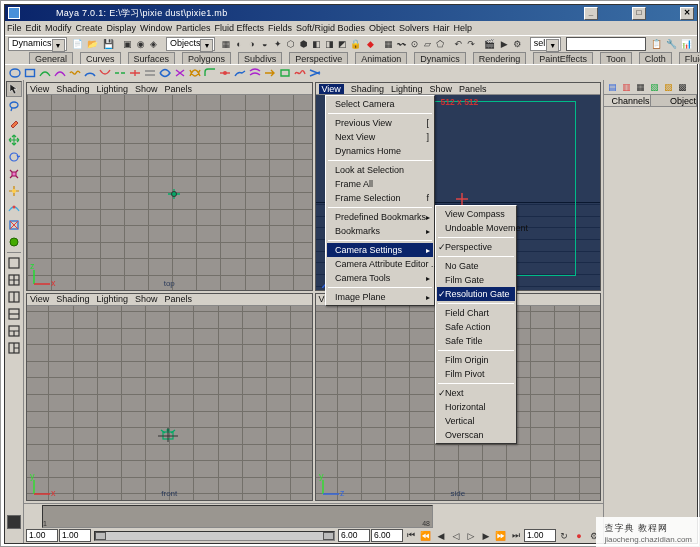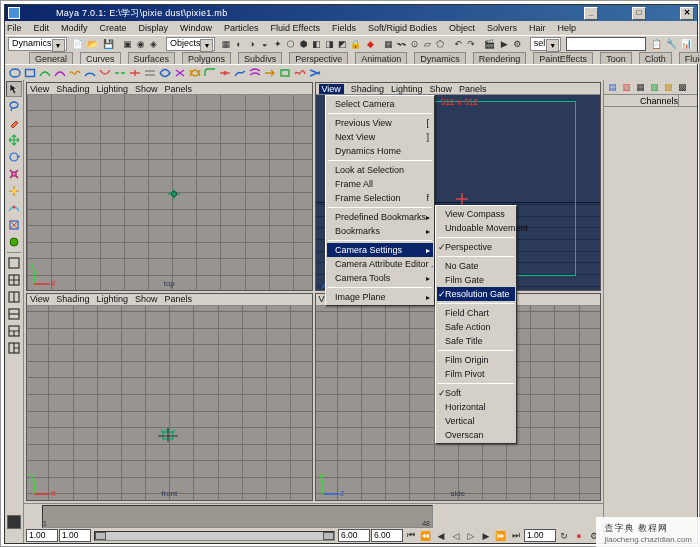--- a/index.html
+++ b/index.html
@@ -3,21 +3,21 @@
 <meta charset="utf-8">
 <style>
 * { margin:0; padding:0; box-sizing:border-box; font-family:"Microsoft Sans Serif",Tahoma,sans-serif; font-size:9px; user-select:none; }
 body { background:#fff; width:700px; height:547px; overflow:hidden; position:relative; }
 .outer { width:700px; height:547px; border:1px solid #999; position:relative; }
 .app { width:694px; height:540px; position:absolute; top:3px; left:3px; border:1px solid #333; background:#d4d0c8; display:flex; flex-direction:column; }
 .titlebar { height:16px; background:linear-gradient(90deg,#0a246a,#3a6ea5); color:#fff; display:flex; align-items:center; padding:0 3px; font-size:10px;gap:33px; }
 .titlebar-icon { width:12px; height:12px; margin-right:3px; background:#4a90d9; border:1px solid #fff; }
 .titlebar-text { flex:1; font-weight:400; letter-spacing:.3px; }
 .winbtn { width:14px; height:13px; background:#d4d0c8; border:1px solid #fff; border-right-color:#555; border-bottom-color:#555; margin-left:1px; color:#000; font-size:8px; line-height:10px; text-align:center; font-weight:bold; }
-.menubar { height:14px; background:#d4d0c8; display:flex; align-items:center; padding:0 2px; gap:12px; font-size:9px; color:#111; }
+.menubar { height:14px; background:#d4d0c8; display:flex; align-items:center; padding:0 2px; gap:4px; font-size:9px; color:#111; }
 .menubar span { cursor:default; }
 .toolbar-row { height:16px; background:#d4d0c8; border-top:1px solid #fff; display:flex; align-items:center; padding:0 3px; gap:2px; }
 .tbtn { width:14px; height:14px; border:1px solid #d4d0c8; display:inline-flex; align-items:center; justify-content:center; font-size:9px; color:#333; }
 .dropdown { height:14px; background:#fff; border:1px solid #888; font-size:9px; padding:0 14px 0 3px; position:relative; margin-right:3px; color:#000; }
 .dropdown:after { content:"▼"; position:absolute; right:1px; top:1px; font-size:7px; background:#d4d0c8; width:11px; height:11px; text-align:center; line-height:11px; border:1px solid #888; }
 .shelf-tabs { height:13px; background:#d4d0c8; display:flex; align-items:flex-end; padding-left:16px; font-size:8px; gap:0; }
 .shelf-tab { padding:1px 5px 0; border:1px solid #888; border-bottom:none; background:#c8c4bc; color:#222; margin-right:-1px;margin-left:8px; }
 .shelf-tab.active { background:#d4d0c8; }
 .shelf-icons { height:16px; background:#d4d0c8; border-top:1px solid #fff; display:flex; align-items:center; padding:0 3px; gap:1px; }
 .shelf-icons .ci { width:14px; height:12px; display:inline-flex; align-items:center; justify-content:center; }
@@ -48,21 +48,21 @@
 .popup-item.has-sub:after { content:"▸"; position:absolute; right:3px; font-size:8px; }
 .popup-item.highlighted { background:#0a246a; color:#fff; }
 .popup-item .check { position:absolute; left:1px; font-size:9px; }
 .popup-item .shortcut { position:absolute; right:4px; }
 .popup-item.dots:after { content:"…"; margin-left:2px; position:static; }
 .popup-sep { height:1px; background:#888; border-bottom:1px solid #fff; margin:2px 1px; }
 .right-panel { width:94px; background:#d4d0c8; border-left:1px solid #888; display:flex; flex-direction:column; }
 .rp-icons { height:15px; border-bottom:1px solid #888; display:flex; align-items:center; justify-content:flex-start; padding:0 2px; gap:1px; }
 .rp-icons .tbtn { width:13px; height:13px; }
 .rp-tabs { height:12px; display:flex; font-size:8.5px; border-bottom:1px solid #888; }
-.rp-tab { flex:1; border-right:1px solid #888; text-align:left; line-height:12px; background:#c8c4bc;margin-left:36px; }
+.rp-tab { flex:1; border-right:1px solid #888; text-align:right; line-height:12px; background:#c8c4bc; }
 .rp-tab.active { background:#d4d0c8; }
 .timeline { height:40px; background:#d4d0c8; border-top:1px solid #888; display:flex; flex-direction:column; }
 .time-ruler { flex:1; background:#9a9690; border:1px inset #888; margin:1px 170px 0 18px; position:relative; }
 .time-ctrl { height:15px; display:flex; align-items:center; padding:0 2px; gap:1px; }
 .time-field { width:32px; height:13px; background:#fff; border:1px solid #555; font-size:8.5px; padding:0 2px; }
 .range-slider { flex:1; height:10px; background:#ccc; border:1px inset #888; margin:0 2px; position:relative; }
 .range-slider .handle { position:absolute; height:8px; width:11px; background:#bbb; border:1px solid #555; top:0; }
 .watermark { position:absolute; right:0; bottom:0; font-size:12px; color:#333; background:rgba(255,255,255,.88); padding:3px 8px; font-family:"SimSun",serif; letter-spacing:1px; z-index:200; }
 .watermark .sub { font-size:8px; color:#666; display:block; text-align:right; letter-spacing:0; }
 .anthro-logo { position:absolute; left:2px; bottom:14px; width:14px; height:14px; background:#333; border:1px solid #666; }
@@ -690,21 +690,21 @@
         <div class="popup-sep"></div>
         <div class="popup-item">
           <span>Film Origin</span>
         </div>
         <div class="popup-item">
           <span>Film Pivot</span>
         </div>
         <div class="popup-sep"></div>
         <div class="popup-item">
           <span class="check">✓</span>
-          <span>Soft</span>
+          <span>Next</span>
         </div>
         <div class="popup-item">
           <span>Horizontal</span>
         </div>
         <div class="popup-item">
           <span>Vertical</span>
         </div>
         <div class="popup-item">
           <span>Overscan</span>
         </div>

